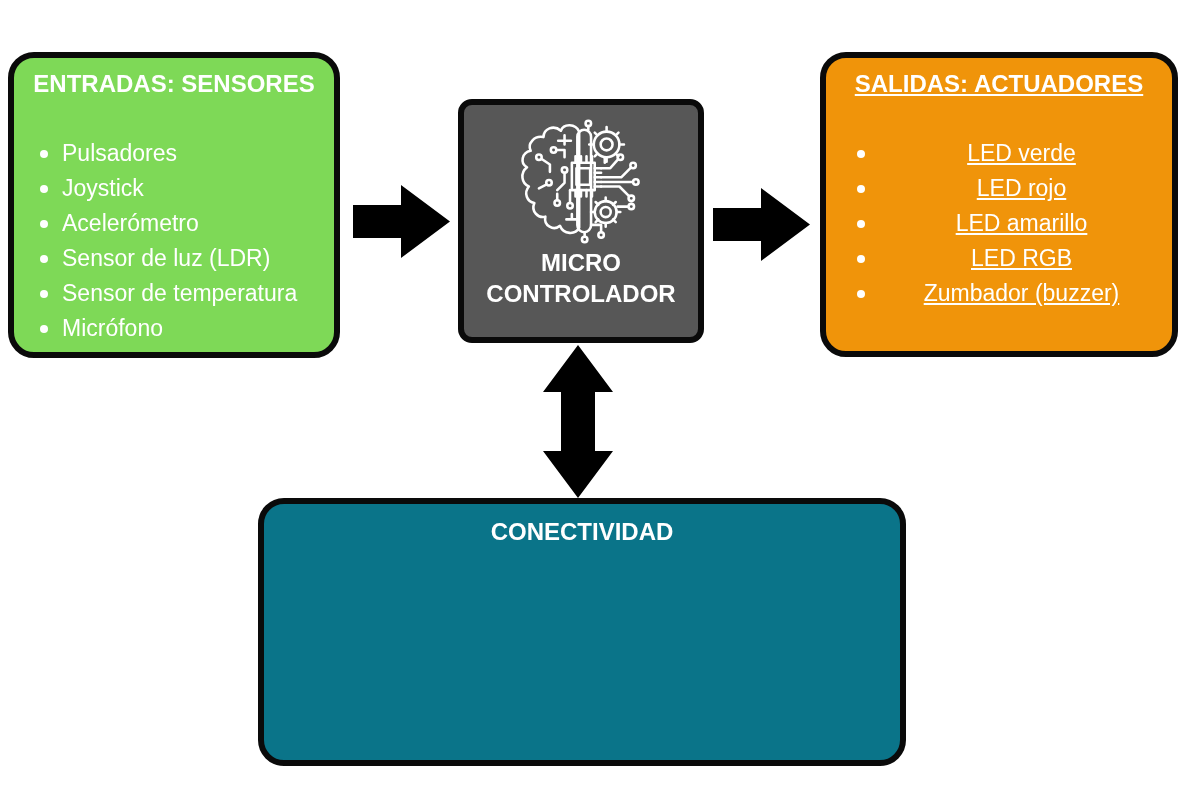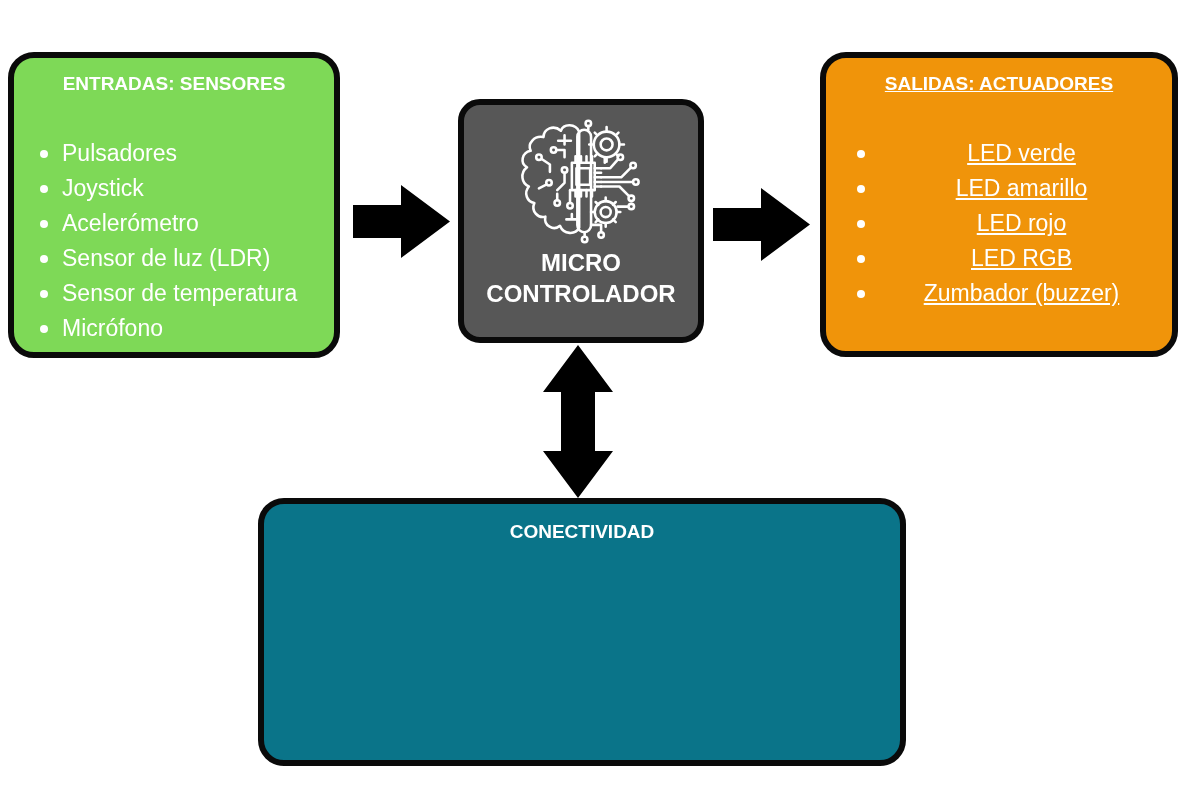--- a/index.html
+++ b/index.html
@@ -5,21 +5,21 @@
   html,body { margin:0; padding:0; background:#ffffff; }
   .canvas {
     position:relative; width:1200px; height:800px; background:#ffffff;
     font-family:"Liberation Sans","DejaVu Sans",sans-serif; overflow:hidden;
   }
   .box {
     position:absolute; box-sizing:border-box;
     border:6px solid #0a0a0a; border-radius:26px; color:#ffffff;
   }
   .box-title {
-    font-weight:bold; font-size:19px; line-height:32px; text-align:center;
+    font-weight:bold; font-size:24px; line-height:32px; text-align:center;
     margin:0; letter-spacing:0;
   }
   ul.items { list-style:none; margin:0; padding:0; }
   ul.items li {
     position:relative; padding-left:22px; font-size:23px; line-height:35px;
     white-space:nowrap;
   }
   ul.items li::before {
     content:""; position:absolute; left:0; top:50%; transform:translateY(-50%);
     width:8px; height:8px; border-radius:50%; background:#ffffff;
@@ -28,21 +28,21 @@
   
   #box-sensors { left:8px; top:52px; width:332px; height:306px; padding:10px 8px 0 8px; }
   #box-sensors ul { margin:36px 0 0 18px; }
 
   
   #box-actuators { left:820px; top:52px; width:358px; height:305px; padding:10px 8px 0 8px;text-decoration:underline; }
   #box-actuators ul { margin:36px 0 0 23px;text-align:center; }
 
   
   #box-micro {
-    left:458px; top:99px; width:246px; height:244px; border-radius:22px;
+    left:458px; top:99px; width:246px; height:244px; border-radius:14px;
     display:flex; flex-direction:column; align-items:center;
   }
   #box-micro .chip-icon { margin-top:12px; }
   .micro-label { font-weight:bold; font-size:24px; line-height:31px; text-align:center; margin-top:2px; }
 
   
   #box-connectivity { left:258px; top:498px; width:648px; height:268px; padding:12px 10px 0 10px; }
   #box-connectivity ul { margin:7px 0 0 17px; }
 
   .arrow { position:absolute; color:#000000; }
@@ -134,22 +134,22 @@
   <div class="arrow" style="left:713px; top:188px;">
     <svg width="98" height="73" viewBox="0 0 98 73">
       <polygon points="0,20 48,20 48,0 97,36.5 48,73 48,53 0,53" fill="currentColor"></polygon>
     </svg>
   </div>
 
   <div class="box" id="box-actuators" style="background: rgb(240, 148, 10);">
     <div class="box-title">SALIDAS: ACTUADORES</div>
     <ul class="items">
       <li>LED verde</li>
+      <li>LED rojo</li>
       <li>LED amarillo</li>
-      <li>LED rojo</li>
       <li>LED RGB</li>
       <li>Zumbador (buzzer)</li>
     </ul>
   </div>
 
   <div class="arrow" style="left:543px; top:345px;">
     <svg width="70" height="153" viewBox="0 0 70 153">
       <polygon points="35,0 70,47 52,47 52,106 70,106 35,153 0,106 18,106 18,47 0,47" fill="currentColor"></polygon>
     </svg>
   </div>

